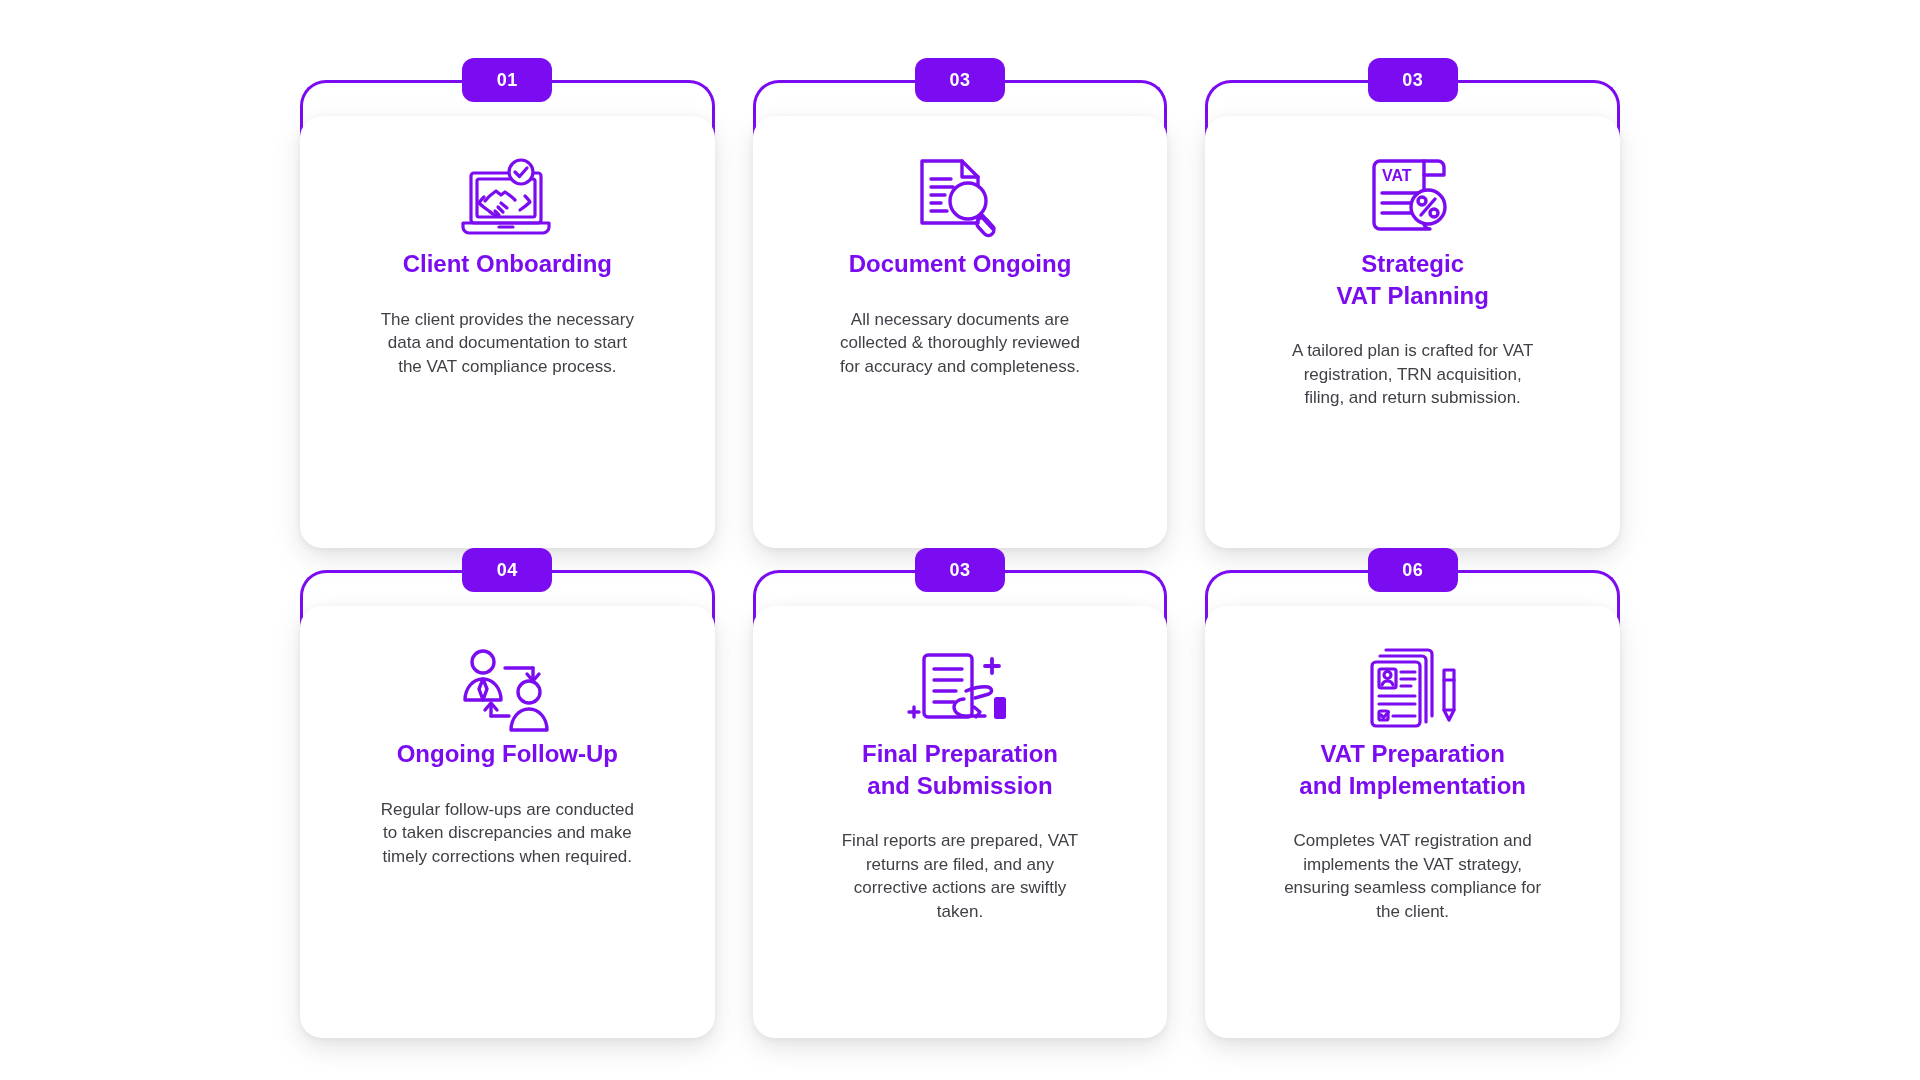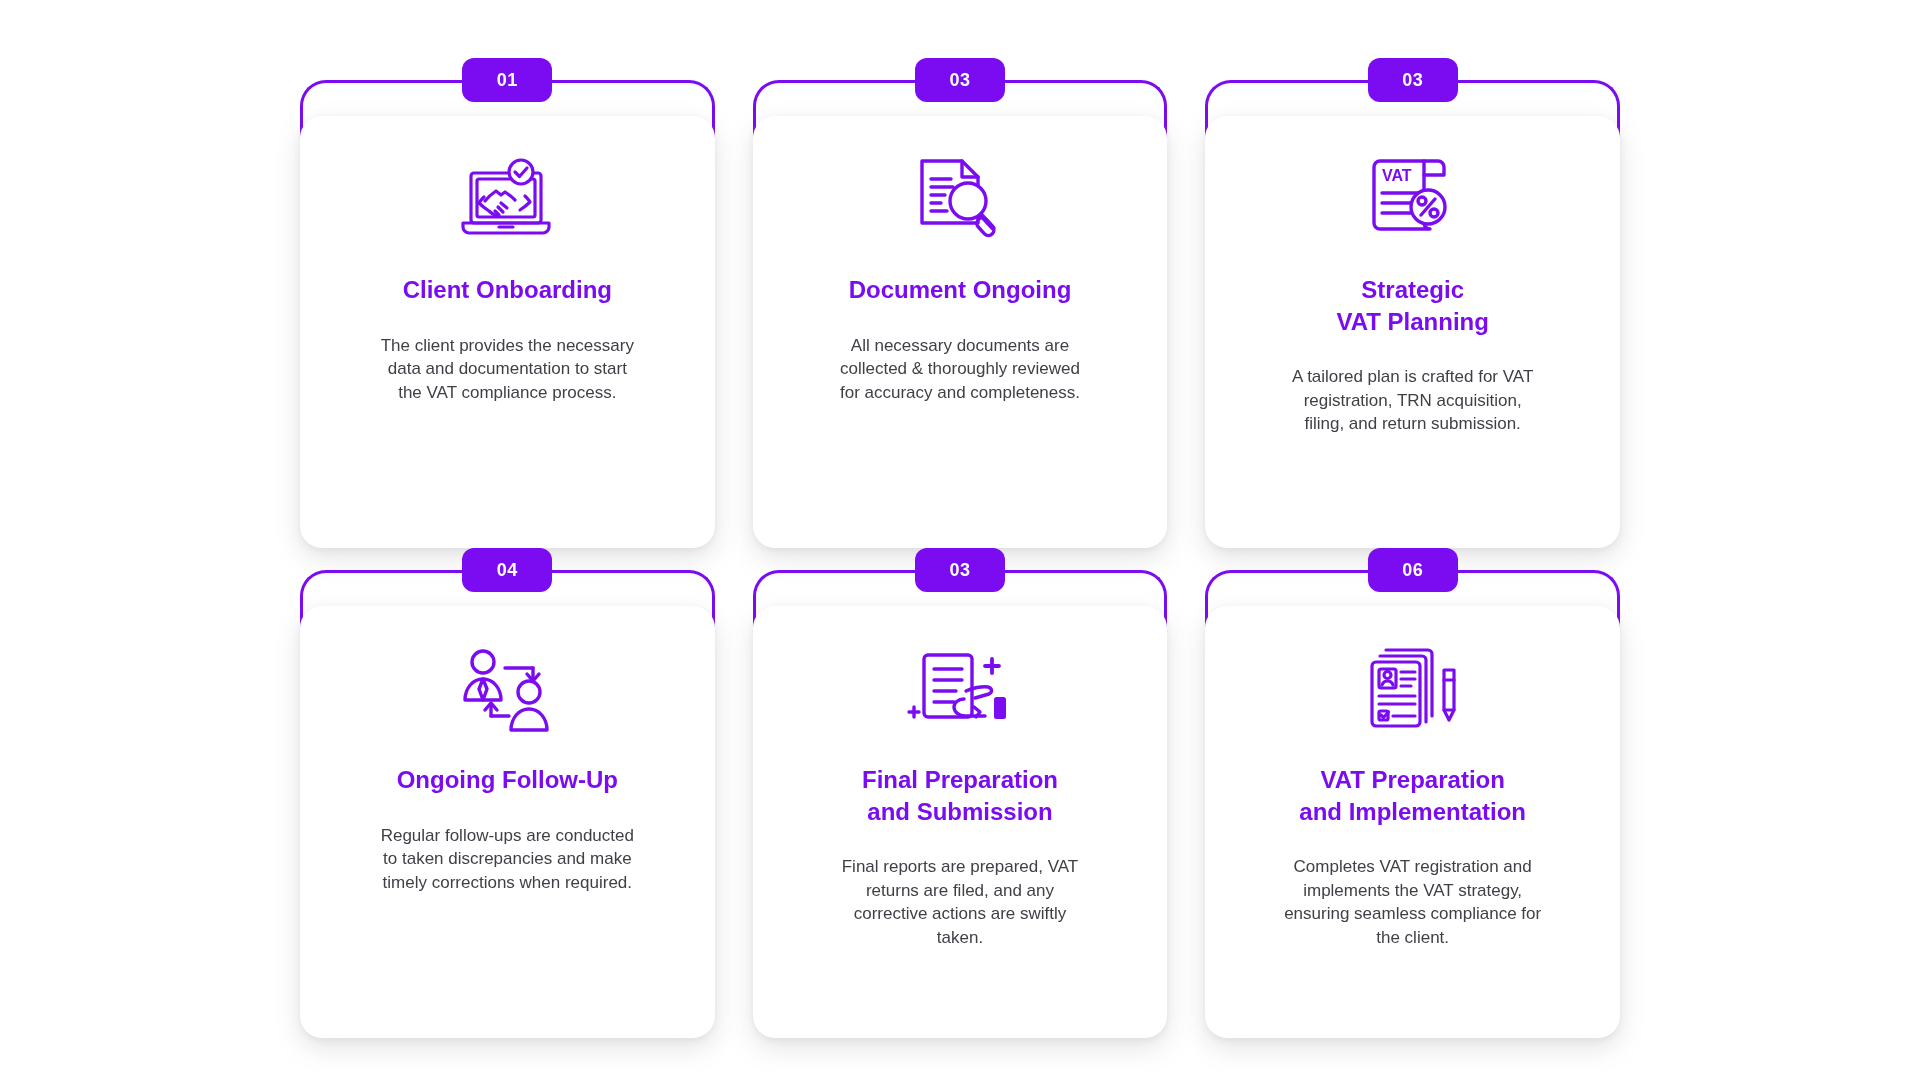--- a/index.html
+++ b/index.html
@@ -99,21 +99,20 @@
     margin-top: 16px;
   }
   .icon-wrap svg { display: block; }
 
   .card-title {
     color: #7B0BF0;
     font-size: 24px;
     font-weight: bold;
     text-align: center;
     line-height: 1.32;
-    margin-top: 26px;
     white-space: pre-line;
   }
 
   .card-desc {
     color: #3f3f46;
     font-size: 17px;
     line-height: 1.38;
     text-align: center;
     margin-top: 28px;
     max-width: 260px;

